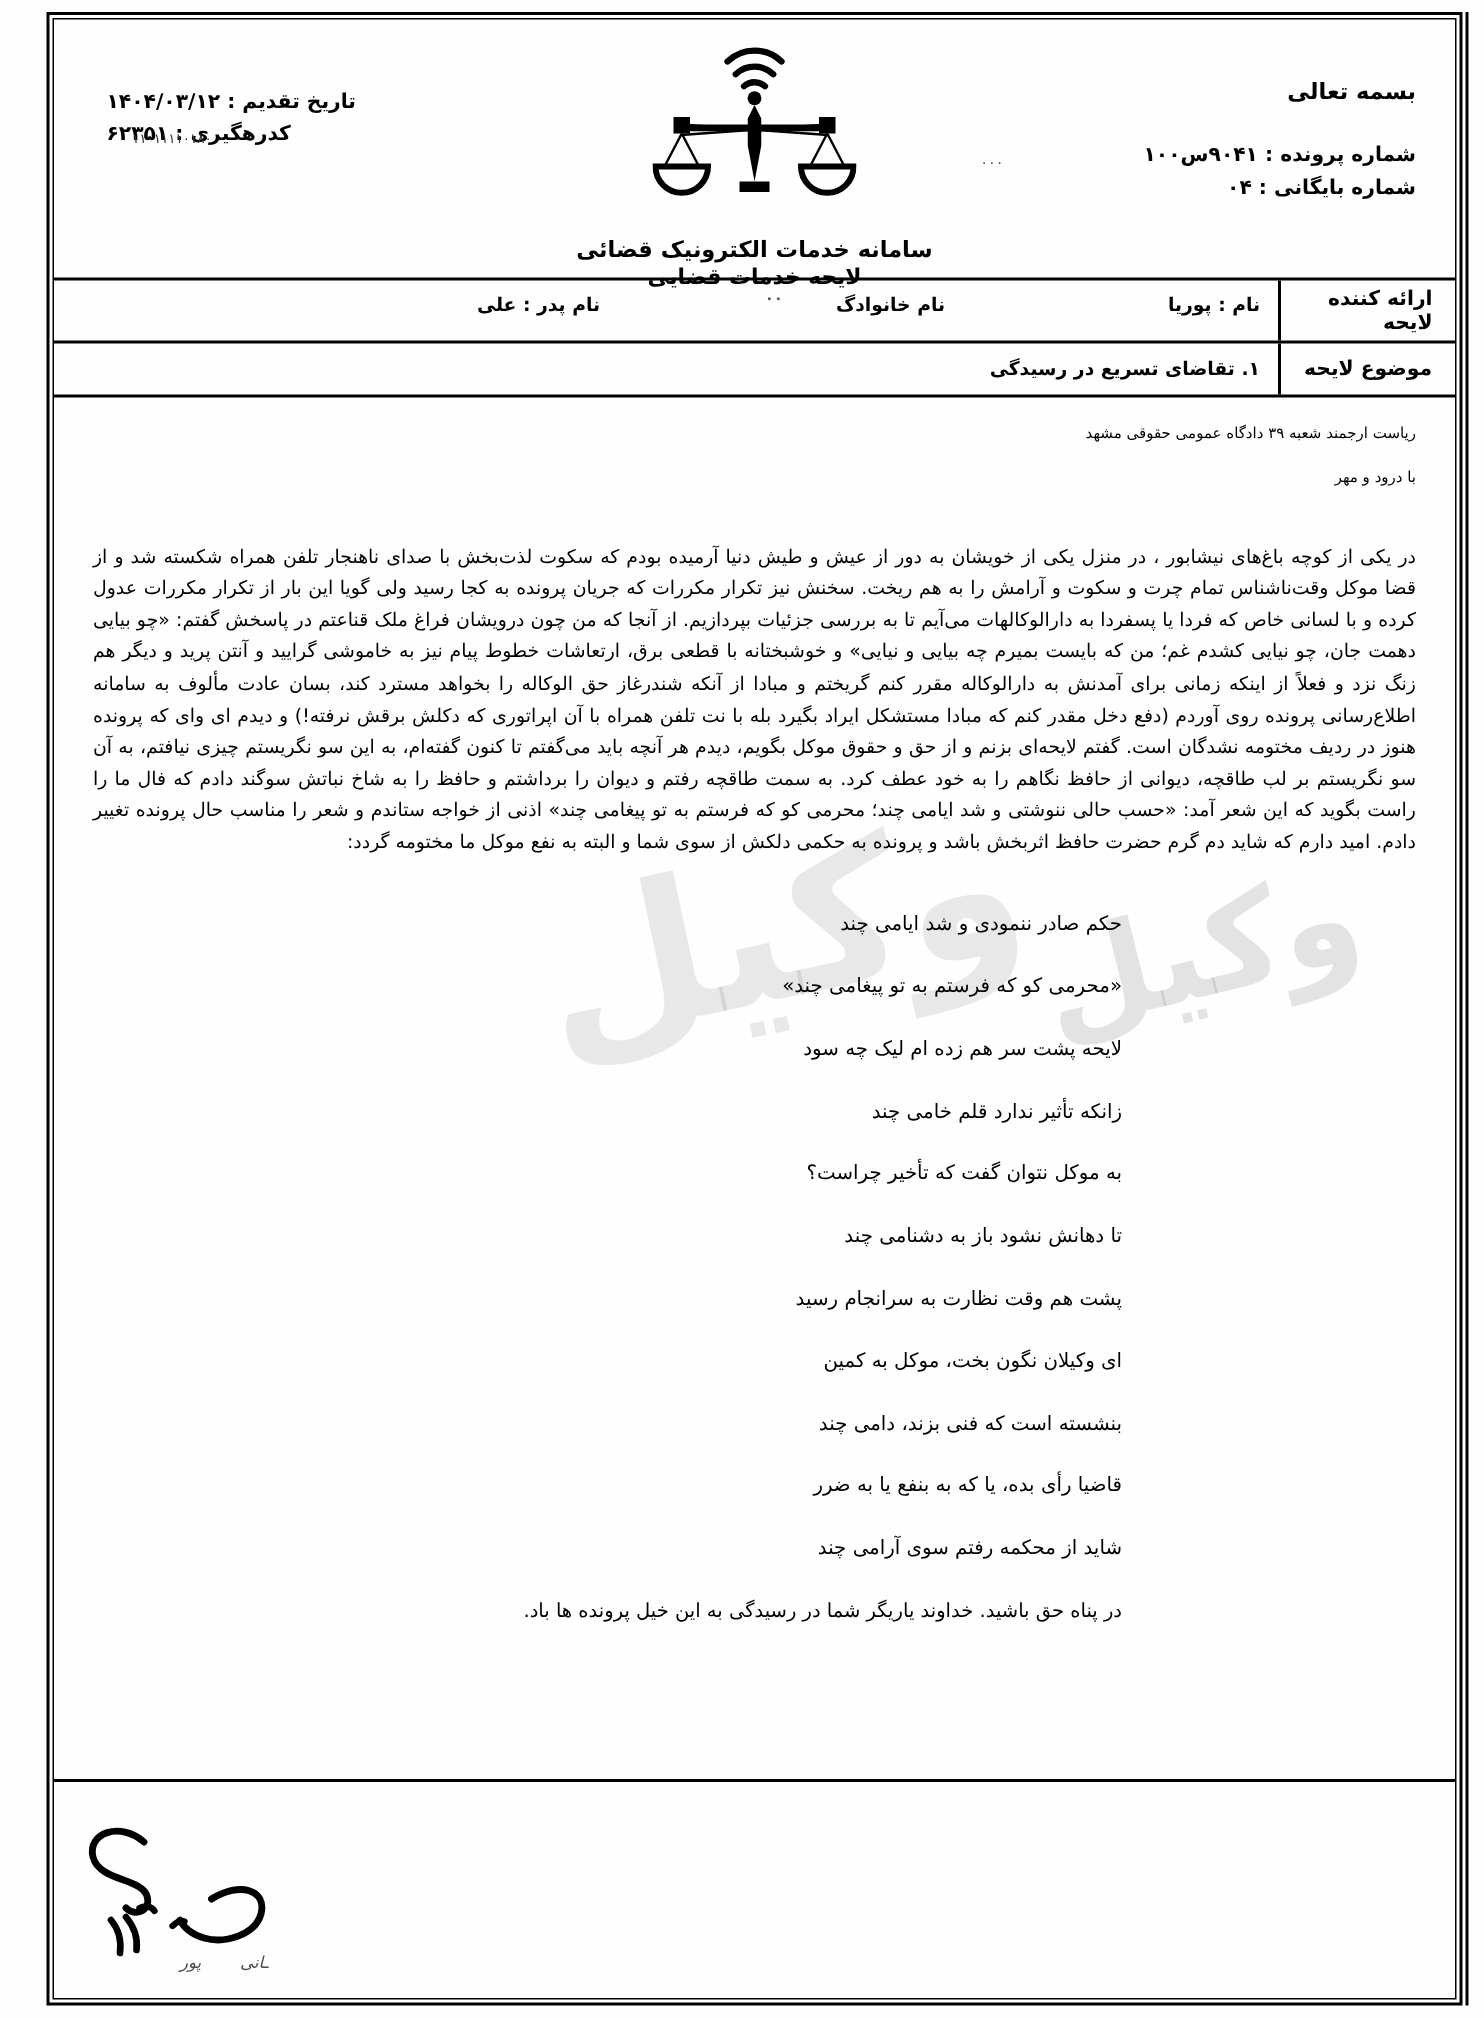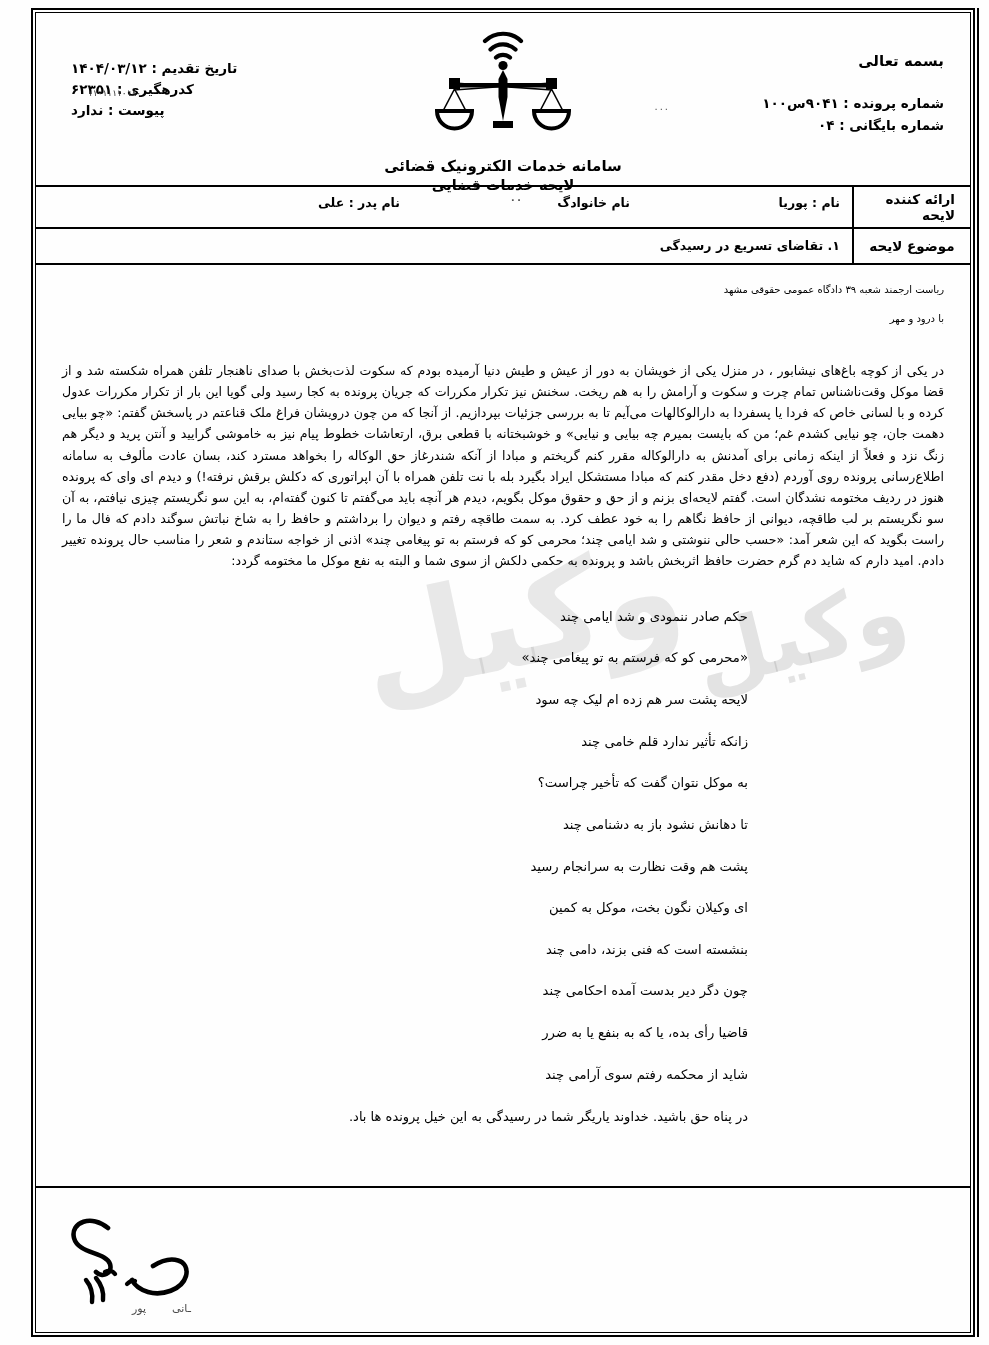--- a/index.html
+++ b/index.html
@@ -253,26 +253,27 @@
     margin-top: 26px;
     font-size: 13px;
     text-align: right;
     padding-right: 196px;
     white-space: nowrap;
   }
 
   
   .sign-box {
     position: absolute;
-    left: 40px;
+    left: 28px;
     top: 1190px;
     width: 934px;
     height: 143px;
     box-sizing: border-box;
     direction: rtl;
+    font-style: italic;
   }
   .sign-svg { position: absolute; left: 18px; top: 6px; }
   .sign-name {
     position: absolute;
     left: 92px;
     top: 112px;
     font-size: 11px;
     color: #4a4a4a;
     direction: rtl;
     white-space: nowrap;
@@ -295,24 +296,20 @@
   <div class="header">
 
     <div class="hdr-left">
       <div>
         <span>تاریخ تقدیم :</span>
         <span>۱۴۰۴/۰۳/۱۲</span>
       </div>
       <div>
         <span>کدرهگیری :</span>
         <span>۶۲۳۵۱</span>
-      </div>
-      <div>
-        <span>پیوست :</span>
-        <span>ندارد</span>
       </div>
     </div>
     <div class="hdr-code-extra">۱۱۰۱۱۱۱۰۱۸۰</div>
 
     <div class="logo-wrap">
       <svg class="logo-svg" width="136" height="118" viewBox="0 0 136 118">
         <g fill="none" stroke="#000" stroke-width="4.2" stroke-linecap="round">
           <path d="M50 20 A26 26 0 0 1 86 20"></path>
           <path d="M55.5 28.5 A18 18 0 0 1 80.5 28.5"></path>
           <path d="M61 36.5 A10.5 10.5 0 0 1 75 36.5"></path>
@@ -394,21 +391,20 @@
     <div class="verses">
       <div class="verse">حکم صادر ننمودی و شد ایامی چند</div>
       <div class="verse">«محرمی کو که فرستم به تو پیغامی چند»</div>
       <div class="verse">لایحه پشت سر هم زده ام لیک چه سود</div>
       <div class="verse">زانکه تأثیر ندارد قلم خامی چند</div>
       <div class="verse">به موکل نتوان گفت که تأخیر چراست؟</div>
       <div class="verse">تا  دهانش نشود باز به دشنامی چند</div>
       <div class="verse">پشت هم وقت نظارت به سرانجام رسید</div>
       <div class="verse">ای وکیلان نگون بخت، موکل به کمین</div>
       <div class="verse">بنشسته است که فنی بزند، دامی چند</div>
-      <div class="verse">چون دگر دیر بدست آمده احکامی چند</div>
       <div class="verse">قاضیا رأی بده، یا که به بنفع یا به ضرر</div>
       <div class="verse">شاید از محکمه رفتم سوی آرامی چند</div>
     </div>
 
     <div class="closing">در پناه حق باشید. خداوند یاریگر شما در رسیدگی به این خیل پرونده ها باد.</div>
   </div>
 
   <div class="sign-box">
     <svg class="sign-svg" width="330" height="120" viewBox="0 0 330 120">
       <g fill="none" stroke="#000" stroke-linecap="round" stroke-linejoin="round">

